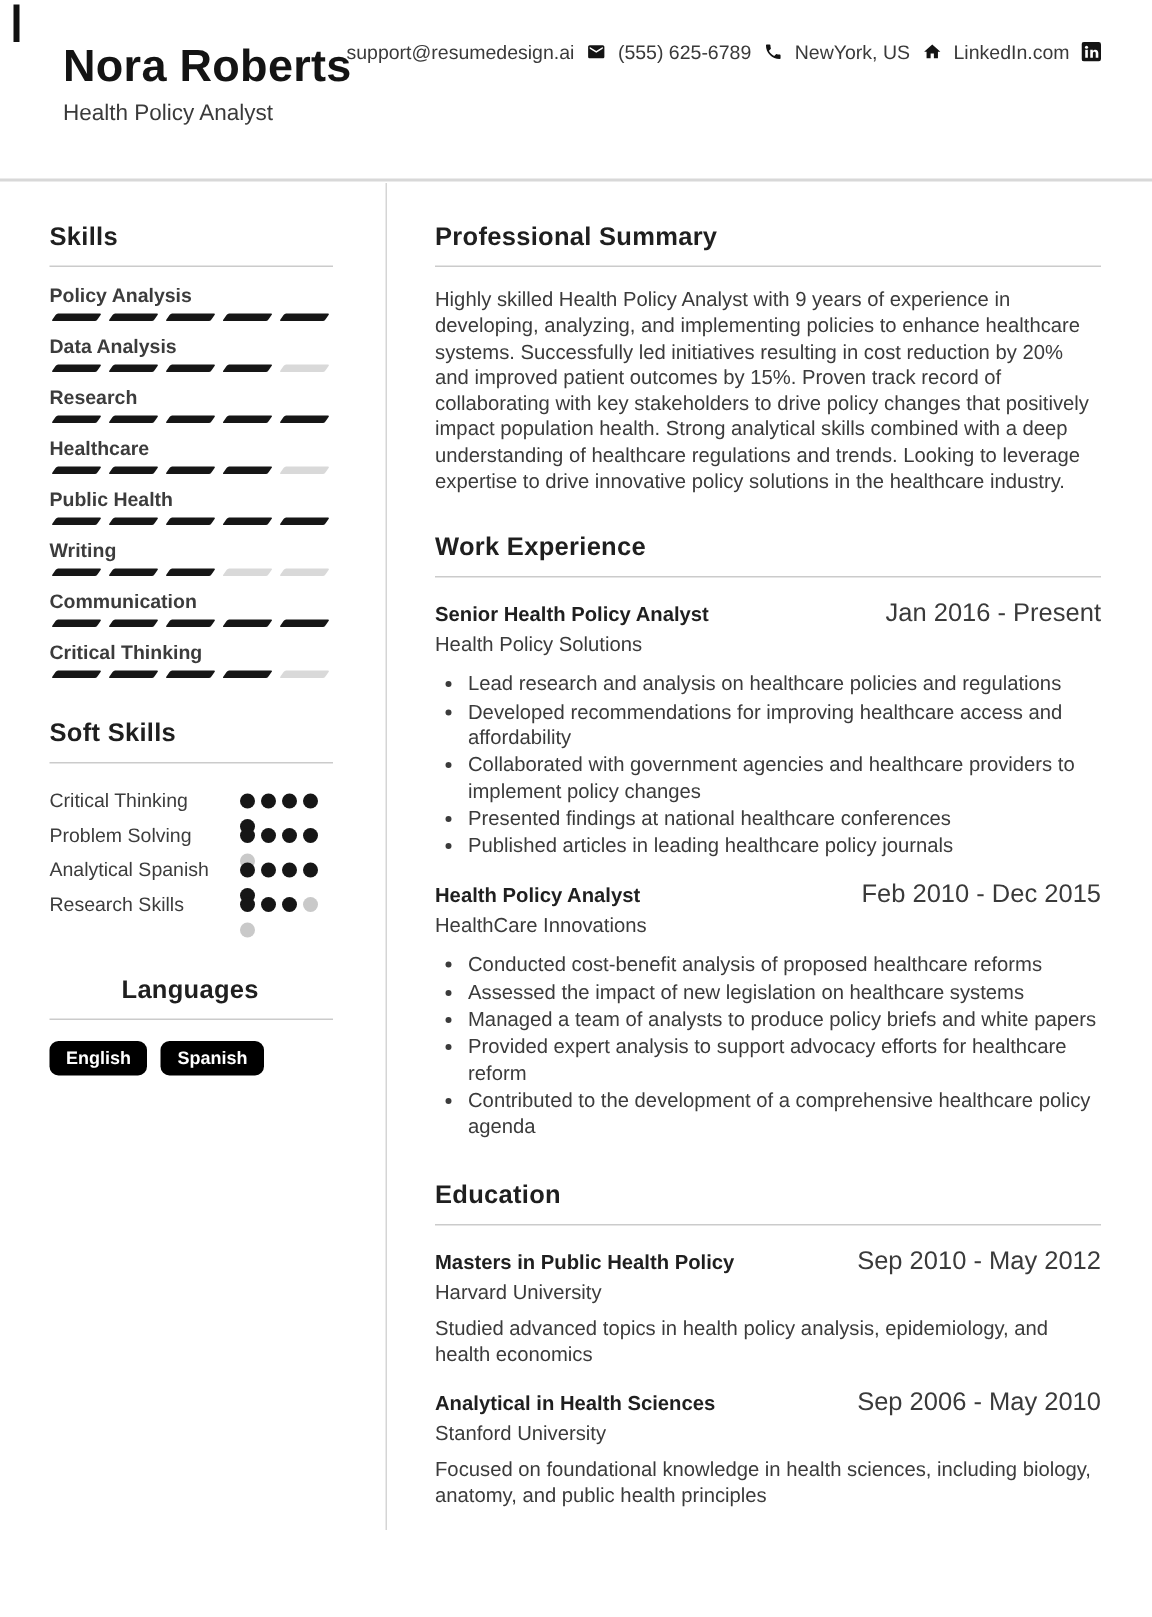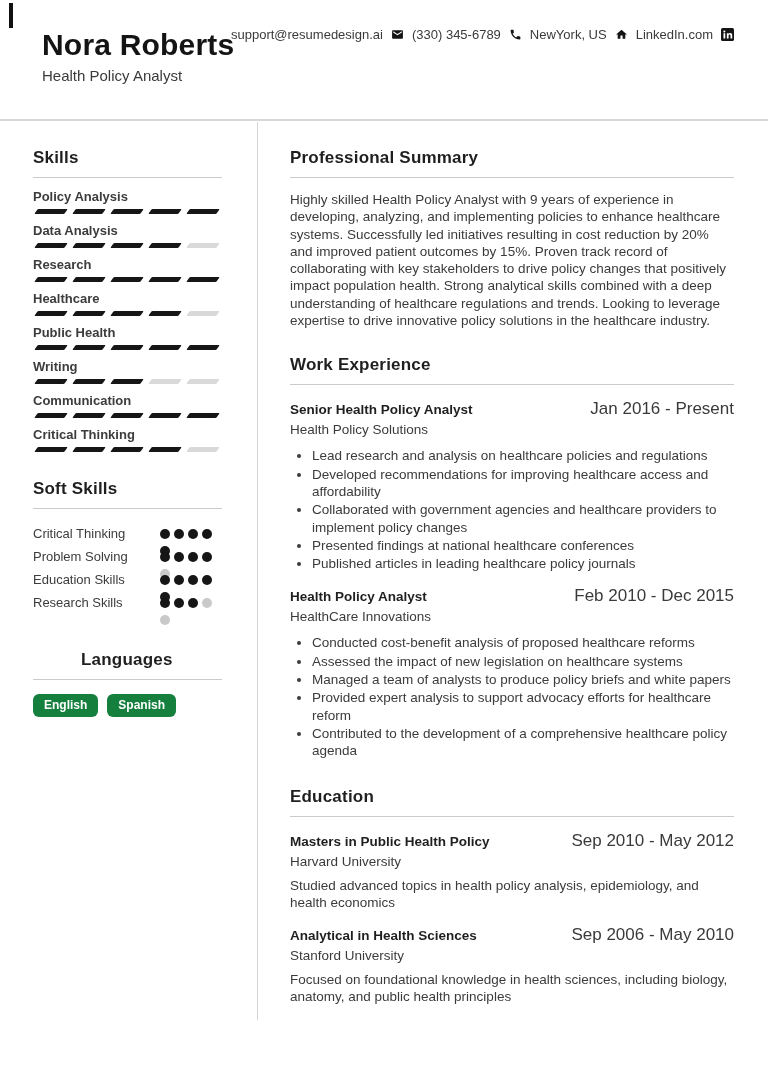--- a/index.html
+++ b/index.html
@@ -46,21 +46,21 @@
   .soft-row { position:relative; height:23px; display:flex; align-items:center; }
   .soft-label { font-size:13px; color:#3c3c3c; flex:1; }
   .dots { position:relative; width:52px; height:10px; margin-right:10px; }
   .dot { position:absolute; top:0; width:10px; height:10px; border-radius:50%; background:#c9c9c9; }
   .dot.on { background:#161616; }
   .dot.wrap5 { top:17px; left:0; }
 
   
   .lang-head { margin-top:36px;margin-left:48px; }
   .lang-pills { margin-top:14px; display:flex; gap:9px; }
-  .pill { background:#15803d; color:#fff; font-size:12px; font-weight:600; padding:5px 11px; border-radius:6px; line-height:1.1; }
+  .pill { background:#000000; color:#fff; font-size:12px; font-weight:600; padding:5px 11px; border-radius:6px; line-height:1.1; }
 
   
   .summary-head { margin-top:26px; }
   .summary-text { margin-top:13px; font-size:13.5px; line-height:17.3px; color:#3b3b3b; }
 
   .work-head { margin-top:26px; }
   .job { margin-top:14px; }
   .job-row { display:flex; justify-content:space-between; align-items:baseline; }
   .job-name { font-size:13.5px; font-weight:700; color:#1f1f1f; }
   .job-dates { font-size:17px; color:#3a3a3a;text-align:right; }
@@ -84,21 +84,21 @@
     <div class="contact">
         <div class="contact-row">
           <span>support@resumedesign.ai</span>
           <span>
             <svg viewBox="0 0 24 24" fill="#141414">
               <path d="M20 4H4c-1.1 0-2 .9-2 2v12c0 1.1.9 2 2 2h16c1.1 0 2-.9 2-2V6c0-1.1-.9-2-2-2zm0 4.2-8 5-8-5V6.2l8 5 8-5v2z"></path>
             </svg>
           </span>
         </div>
         <div class="contact-row">
-          <span>(330) 345-6789</span>
+          <span>(555) 625-6789</span>
           <span>
             <svg viewBox="0 0 24 24" fill="#141414">
               <path d="M6.62 10.79c1.44 2.83 3.76 5.14 6.59 6.59l2.2-2.2c.27-.27.67-.36 1.02-.24 1.12.37 2.33.57 3.57.57.55 0 1 .45 1 1V20c0 .55-.45 1-1 1-9.39 0-17-7.61-17-17 0-.55.45-1 1-1h3.5c.55 0 1 .45 1 1 0 1.25.2 2.45.57 3.57.11.35.03.74-.25 1.02l-2.2 2.2z"></path>
             </svg>
           </span>
         </div>
         <div class="contact-row">
           <span>NewYork, US</span>
           <span>
             <svg viewBox="0 0 24 24" fill="#141414">
@@ -225,21 +225,21 @@
           <span class="soft-label">Problem Solving</span>
           <span class="dots">
             <span class="dot on" style="left: 0px;"></span>
             <span class="dot on" style="left: 14px;"></span>
             <span class="dot on" style="left: 28px;"></span>
             <span class="dot on" style="left: 42px;"></span>
             <span class="dot wrap5"></span>
           </span>
         </div>
         <div class="soft-row">
-          <span class="soft-label">Education Skills</span>
+          <span class="soft-label">Analytical Spanish</span>
           <span class="dots">
             <span class="dot on" style="left: 0px;"></span>
             <span class="dot on" style="left: 14px;"></span>
             <span class="dot on" style="left: 28px;"></span>
             <span class="dot on" style="left: 42px;"></span>
             <span class="dot on wrap5"></span>
           </span>
         </div>
         <div class="soft-row">
           <span class="soft-label">Research Skills</span>

